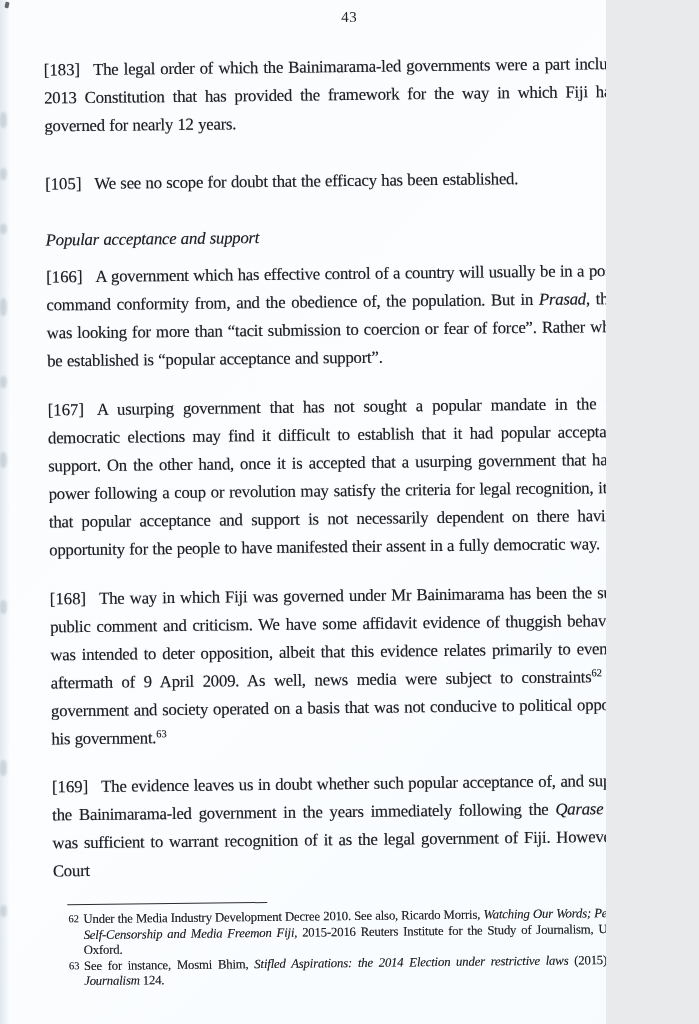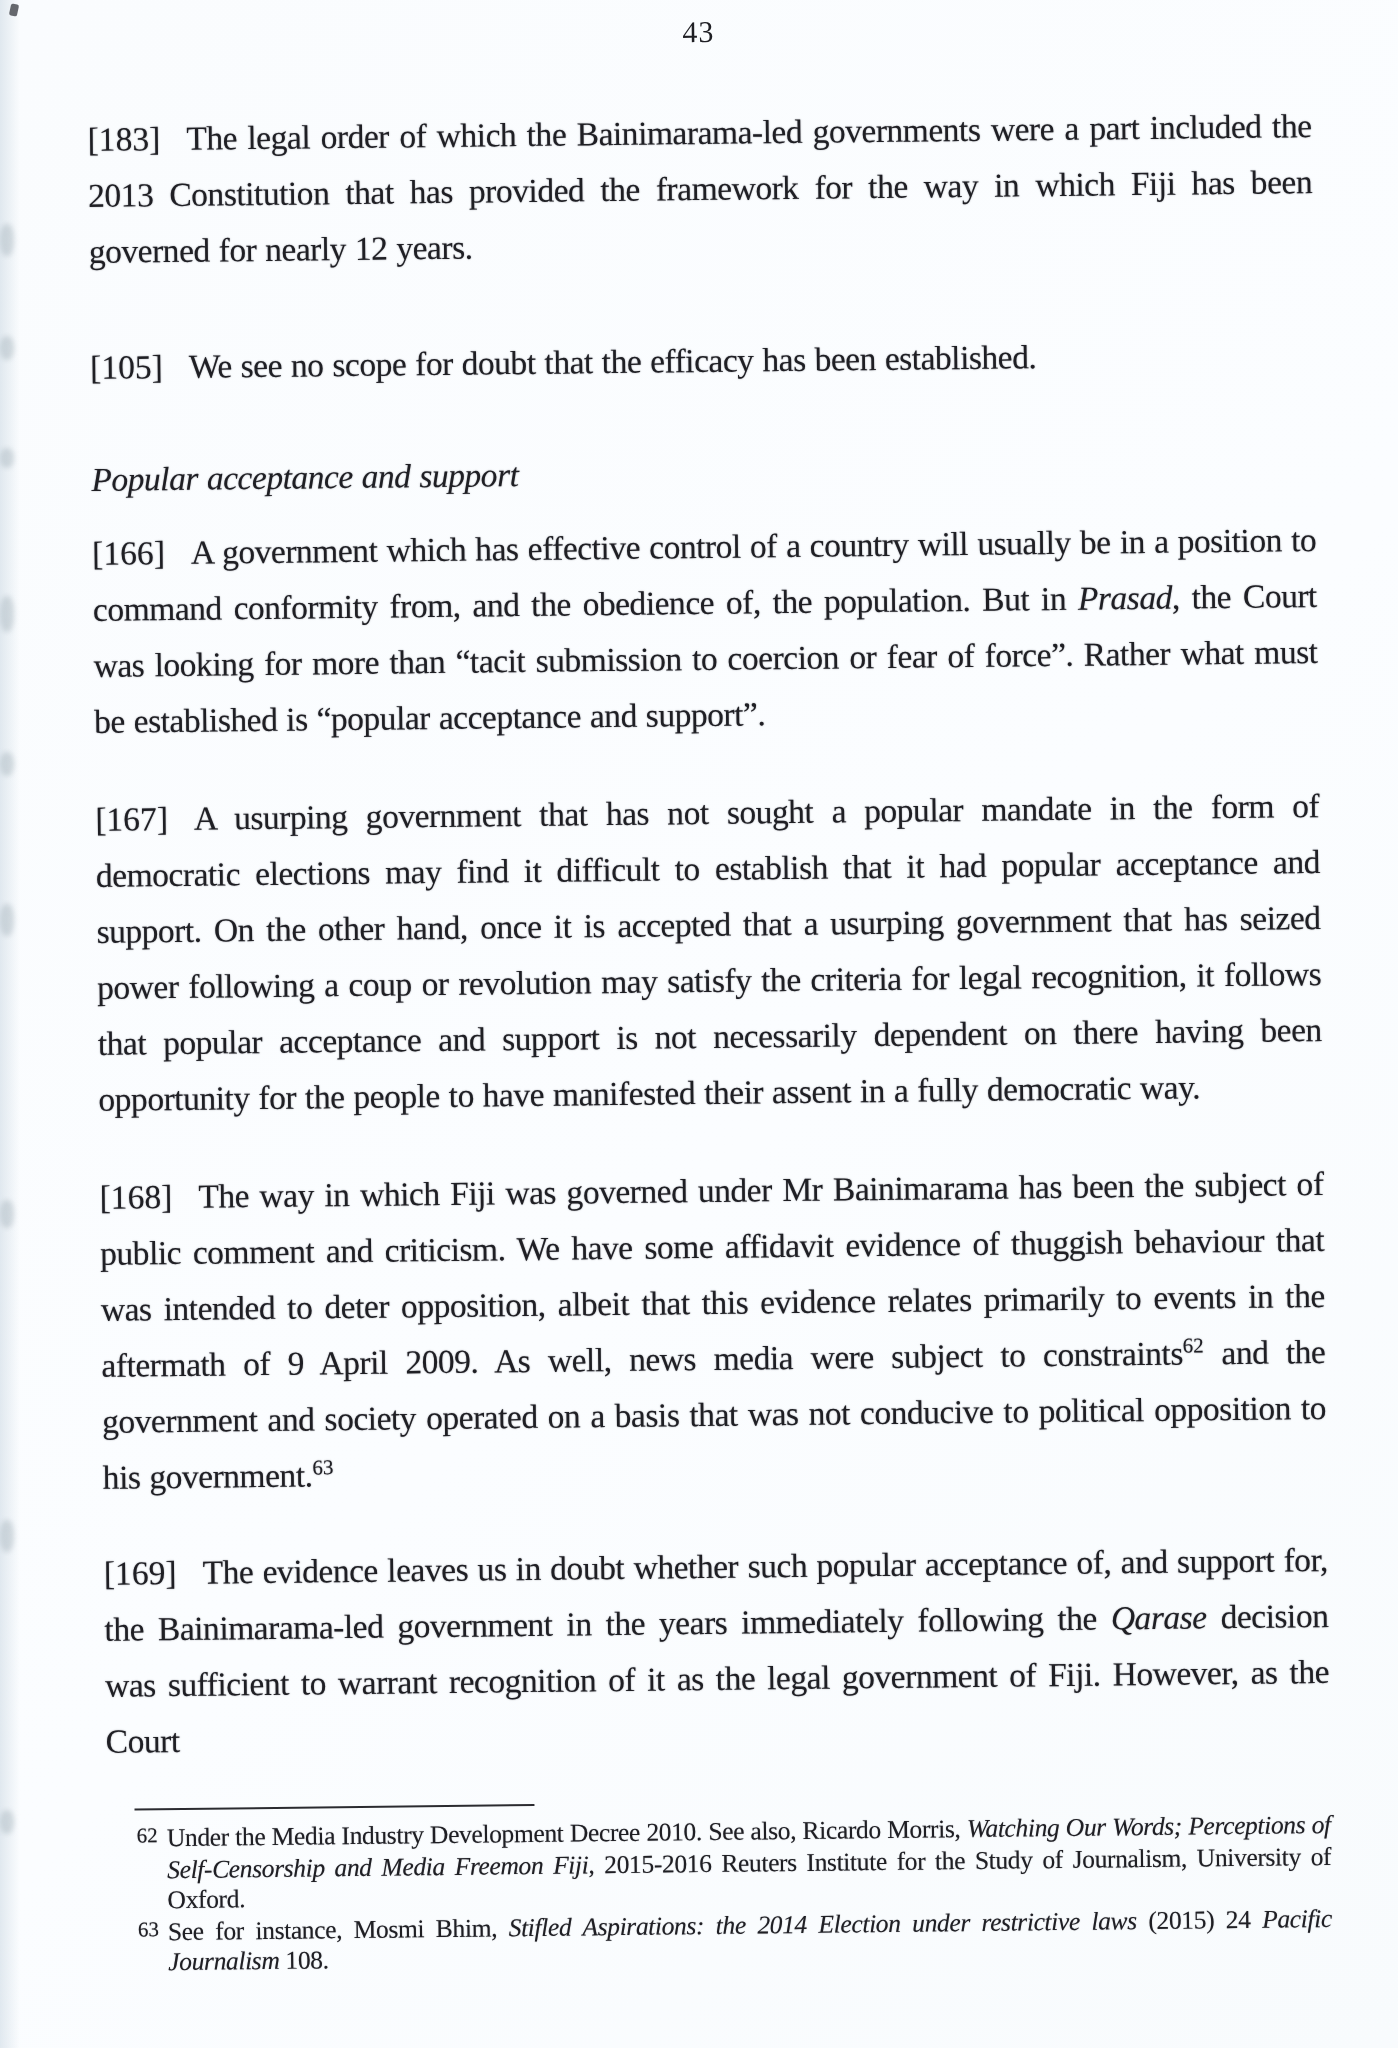--- a/index.html
+++ b/index.html
@@ -4,21 +4,21 @@
 <style>
   html, body { margin: 0; padding: 0; }
   body {
     width: 699px; height: 1024px;
     background: #e8eaec;
     font-family: "Liberation Serif", "DejaVu Serif", serif;
     overflow: hidden;
   }
   .sheet {
     position: relative;
-    width: 699px; height: 1024px;
+    width: 606px; height: 1024px;
     background: linear-gradient(135deg, #fafcfe 0%, #fbfdff 55%, #f8fbfd 100%);
     overflow: hidden;
     color: #1f1f24;
   }
   
   .edge-strip {
     position: absolute; left: 0; top: 0; bottom: 0; width: 10px;
     background: linear-gradient(to right, rgba(203,216,226,0.55), rgba(203,216,226,0));
     pointer-events: none;
   }
@@ -140,18 +140,18 @@
       </div>
     <div class="footnotes">
       <div class="fn-rule"></div>
       <div>
           <div class="fn-row">
             <div class="fn-num">62</div>
             <div class="fn-text"><span class="rn">Under the Media Industry Development Decree 2010. See also, Ricardo Morris, </span><span class="it">Watching Our Words; Perceptions of Self-Censorship and Media Freemon Fiji</span><span class="rn">, 2015-2016 Reuters Institute for the Study of Journalism, University of Oxford.</span></div>
           </div>
           <div class="fn-row">
             <div class="fn-num">63</div>
-            <div class="fn-text"><span class="rn">See for instance, Mosmi Bhim, </span><span class="it">Stifled Aspirations: the 2014 Election under restrictive laws</span><span class="rn"> (2015) 24 </span><span class="it">Pacific Journalism</span><span class="rn"> 108.</span></div>
+            <div class="fn-text"><span class="rn">See for instance, Mosmi Bhim, </span><span class="it">Stifled Aspirations: the 2014 Election under restrictive laws</span><span class="rn"> (2015) 24 </span><span class="it">Pacific Journalism</span><span class="rn"> 124.</span></div>
           </div>
         </div>
     </div>
   </div>
 </div>
 
 </body></html>

